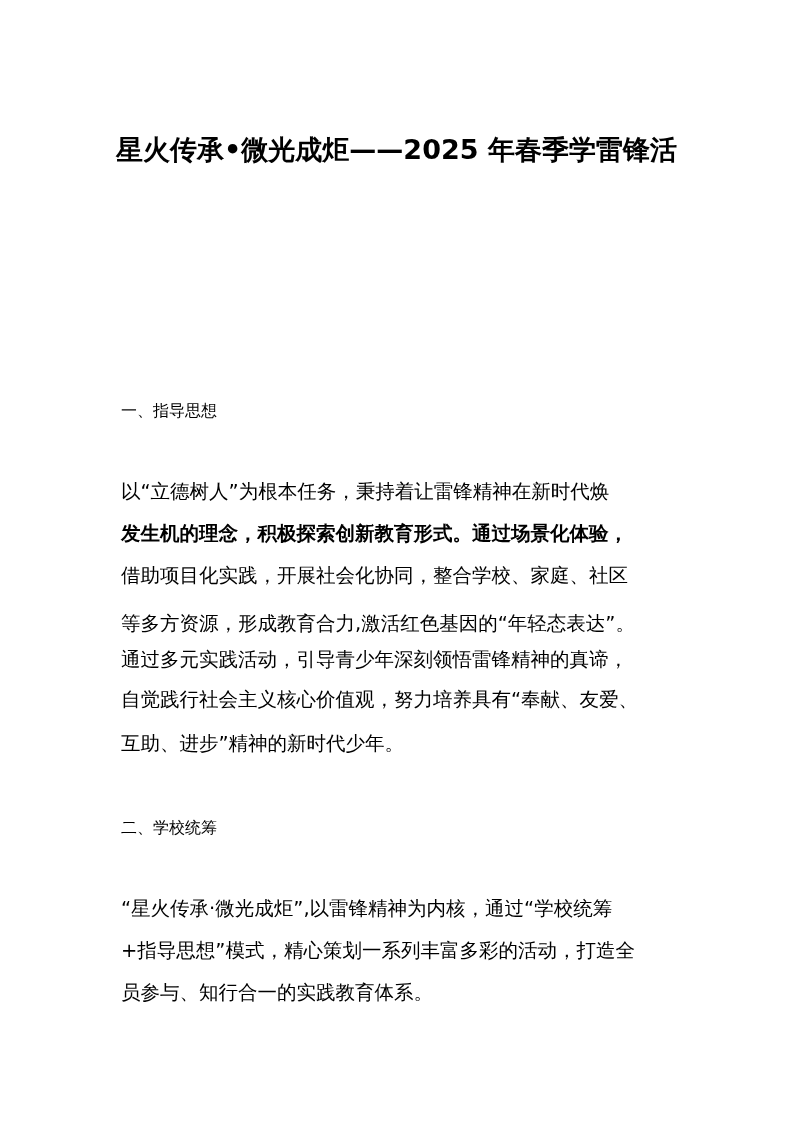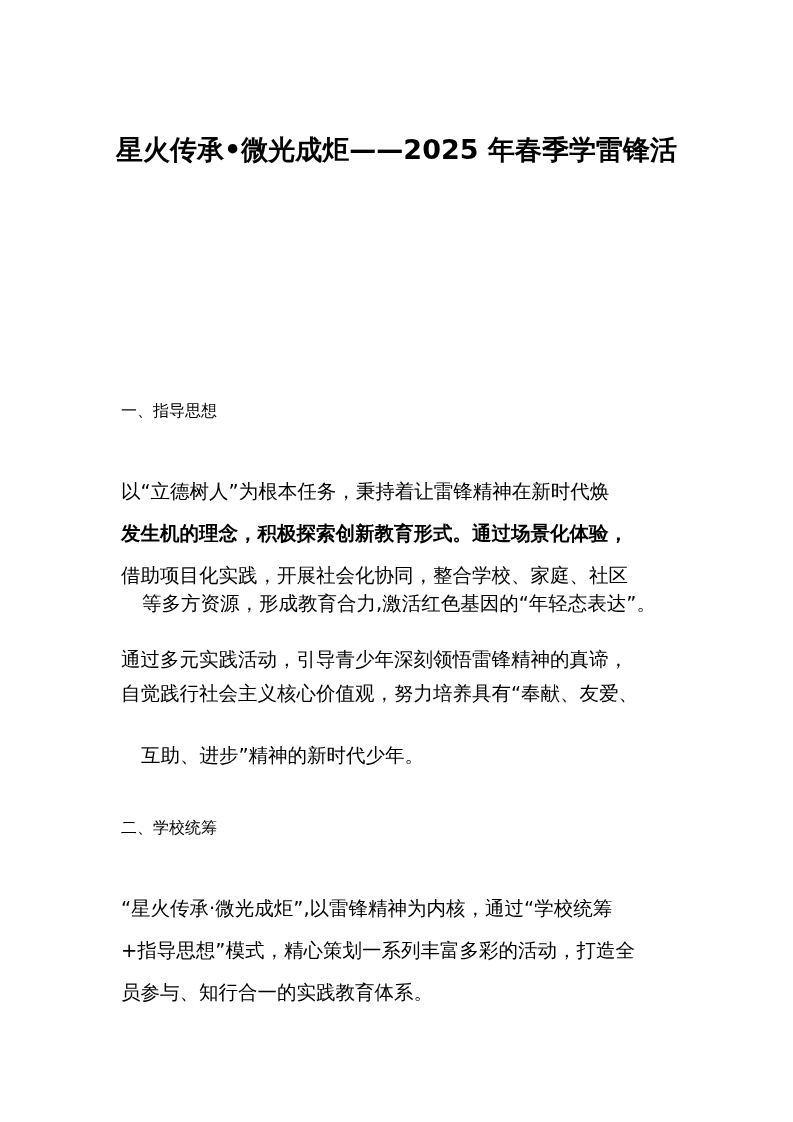--- a/index.html
+++ b/index.html
@@ -62,24 +62,24 @@
 <div class="page">
 
   <div class="title-line title-1">星火传承•微光成炬——2025 年春季学雷锋活</div>
 
   <div class="heading" style="top:398px;">一、指导思想</div>
 
   <div class="para" style="top:479px;">
     <div class="para-line" style="top:0px;">以“立德树人”为根本任务，秉持着让雷锋精神在新时代焕</div>
     <div class="para-line" style="top:42px;font-weight:bold;">发生机的理念，积极探索创新教育形式。通过场景化体验，</div>
     <div class="para-line" style="top:84px;">借助项目化实践，开展社会化协同，整合学校、家庭、社区</div>
-    <div class="para-line" style="top:112px;margin-left:21px;">等多方资源，形成教育合力,激活红色基因的“年轻态表达”。</div>
+    <div class="para-line" style="top:132px;">等多方资源，形成教育合力,激活红色基因的“年轻态表达”。</div>
     <div class="para-line" style="top:168px;">通过多元实践活动，引导青少年深刻领悟雷锋精神的真谛，</div>
-    <div class="para-line" style="top:202px;">自觉践行社会主义核心价值观，努力培养具有“奉献、友爱、</div>
-    <div class="para-line" style="top:264px;margin-left:20px;">互助、进步”精神的新时代少年。</div>
+    <div class="para-line" style="top:208px;">自觉践行社会主义核心价值观，努力培养具有“奉献、友爱、</div>
+    <div class="para-line" style="top:252px;">互助、进步”精神的新时代少年。</div>
   </div>
 
   <div class="heading" style="top:815px;">二、学校统筹</div>
 
   <div class="para" style="top:896px;">
     <div class="para-line" style="top:0px;">“星火传承·微光成炬”,以雷锋精神为内核，通过“学校统筹</div>
     <div class="para-line" style="top:42px;">+指导思想”模式，精心策划一系列丰富多彩的活动，打造全</div>
     <div class="para-line" style="top:84px;">员参与、知行合一的实践教育体系。</div>
   </div>
 

